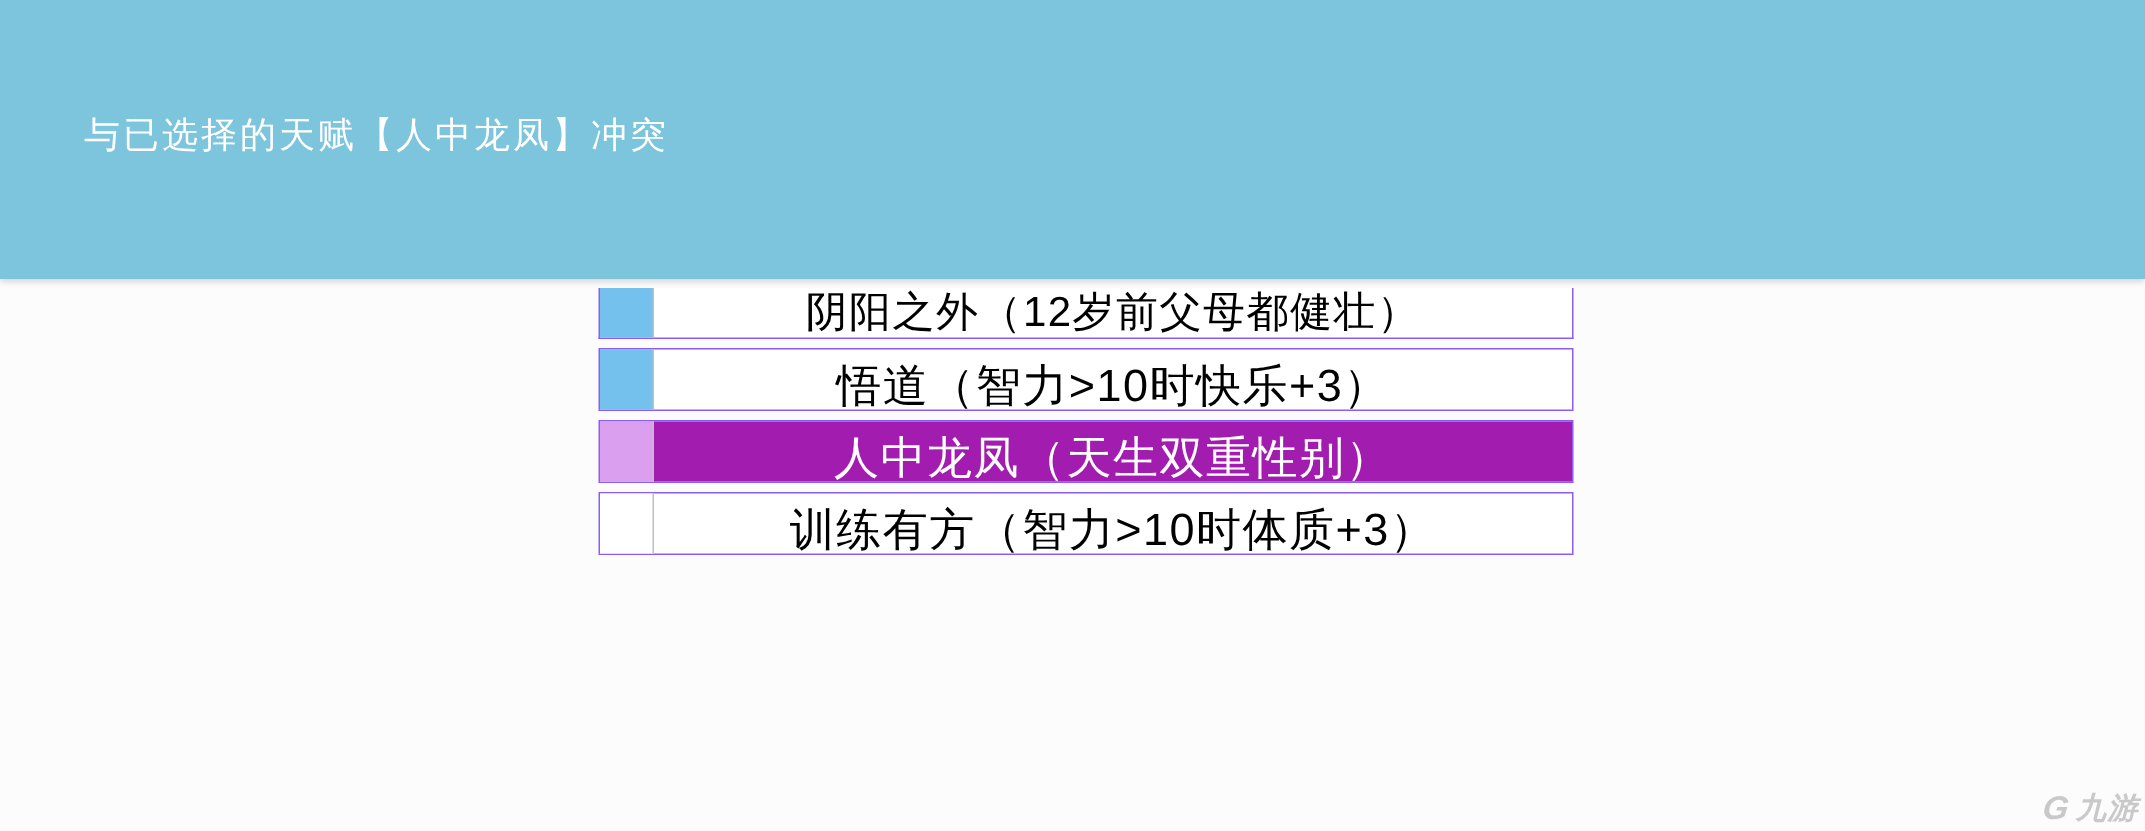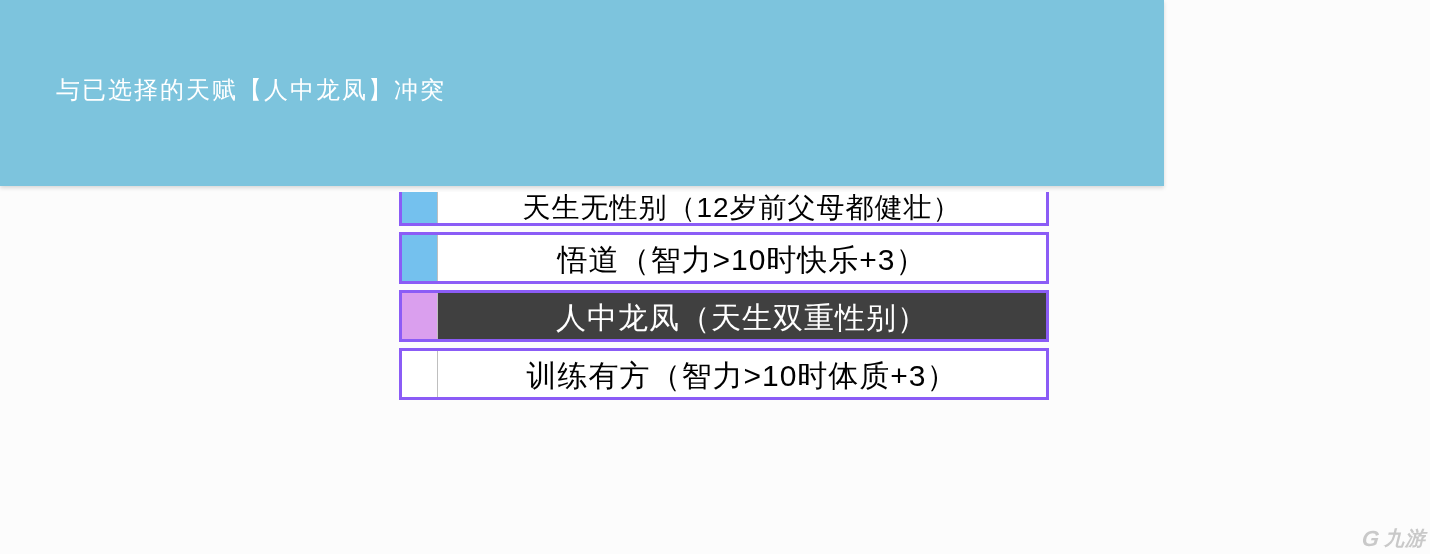--- a/index.html
+++ b/index.html
@@ -1,42 +1,42 @@
 <!DOCTYPE html>
 <html><head>
 <meta charset="utf-8">
 <style>
   * { margin: 0; padding: 0; box-sizing: border-box; }
   html, body { width: 1430px; height: 554px; overflow: hidden; font-family: "Microsoft YaHei", "PingFang SC", sans-serif; background: #fcfcfc; }
   .banner {
     position: relative;
-    width: 1164px;
+    width: 1430px;
     height: 186px;
     background: #7dc4dd;
     box-shadow: 0 2px 4px rgba(0,0,0,0.15);
   }
   .banner-text {
     position: absolute;
     left: 56px;
     top: 74px;
     font-size: 24px;
     color: #ffffff;
     letter-spacing: 2px;
   }
   .list-wrap {
     position: absolute;
     left: 399px;
     top: 186px;
     width: 650px;
   }
   .row {
     display: flex;
-    height: 52px;
+    height: 42px;
     margin-bottom: 6px;
-    border: 3px solid #8b5cf6;
+    border: 1px solid #8b5cf6;
     background: #ffffff;
     align-items: stretch;
     cursor: pointer;
   }
   .row.first { margin-top: 6px; height: 34px; border-top: none; }
   .row.first .row-text { font-size: 28px; line-height: 28px; padding-top: 2px; }
   .tag {
     width: 36px;
     flex: 0 0 36px;
     border-right: 1px solid #bfbfbf;
@@ -47,21 +47,21 @@
   .row-text {
     flex: 1;
     text-align: center;
     font-size: 30px;
     line-height: 50px;
     color: #000000;
     letter-spacing: 1px;
     white-space: nowrap;
     overflow: hidden;
   }
-  .row.selected .row-text { background: #404040; color: #ffffff; }
+  .row.selected .row-text { background: #a21caf; color: #ffffff; }
   .row.first .row-text { overflow: hidden; }
   .watermark {
     position: absolute;
     right: 4px;
     bottom: 2px;
     font-size: 20px;
     font-style: italic;
     font-weight: bold;
     color: #c9c9c9;
     letter-spacing: 1px;
@@ -78,21 +78,21 @@
 </head>
 <body>
 
 <div class="banner">
   <div class="banner-text">与已选择的天赋【人中龙凤】冲突</div>
 </div>
 
 <div class="list-wrap">
   <div class="row first">
     <div class="tag blue"></div>
-    <div class="row-text">天生无性别（12岁前父母都健壮）</div>
+    <div class="row-text">阴阳之外（12岁前父母都健壮）</div>
   </div>
   <div class="row">
     <div class="tag blue"></div>
     <div class="row-text">悟道（智力&gt;10时快乐+3）</div>
   </div>
   <div class="row selected">
     <div class="tag violet"></div>
     <div class="row-text">人中龙凤（天生双重性别）</div>
   </div>
   <div class="row">

